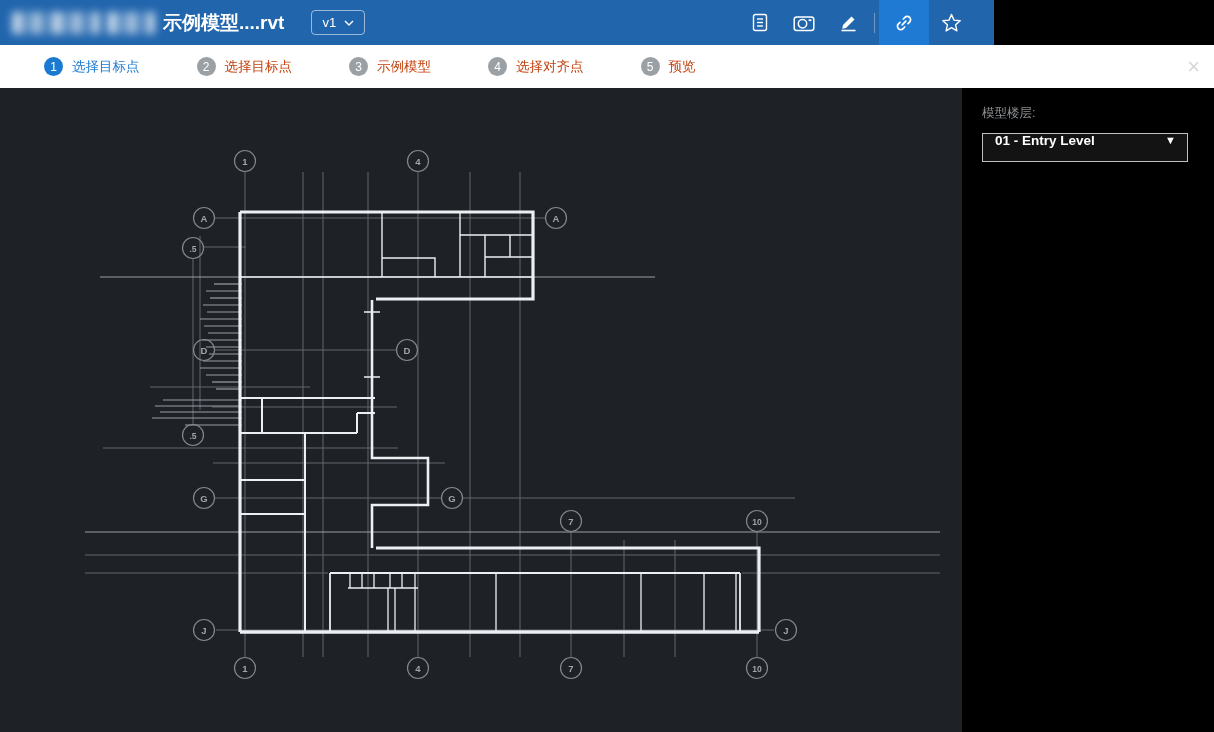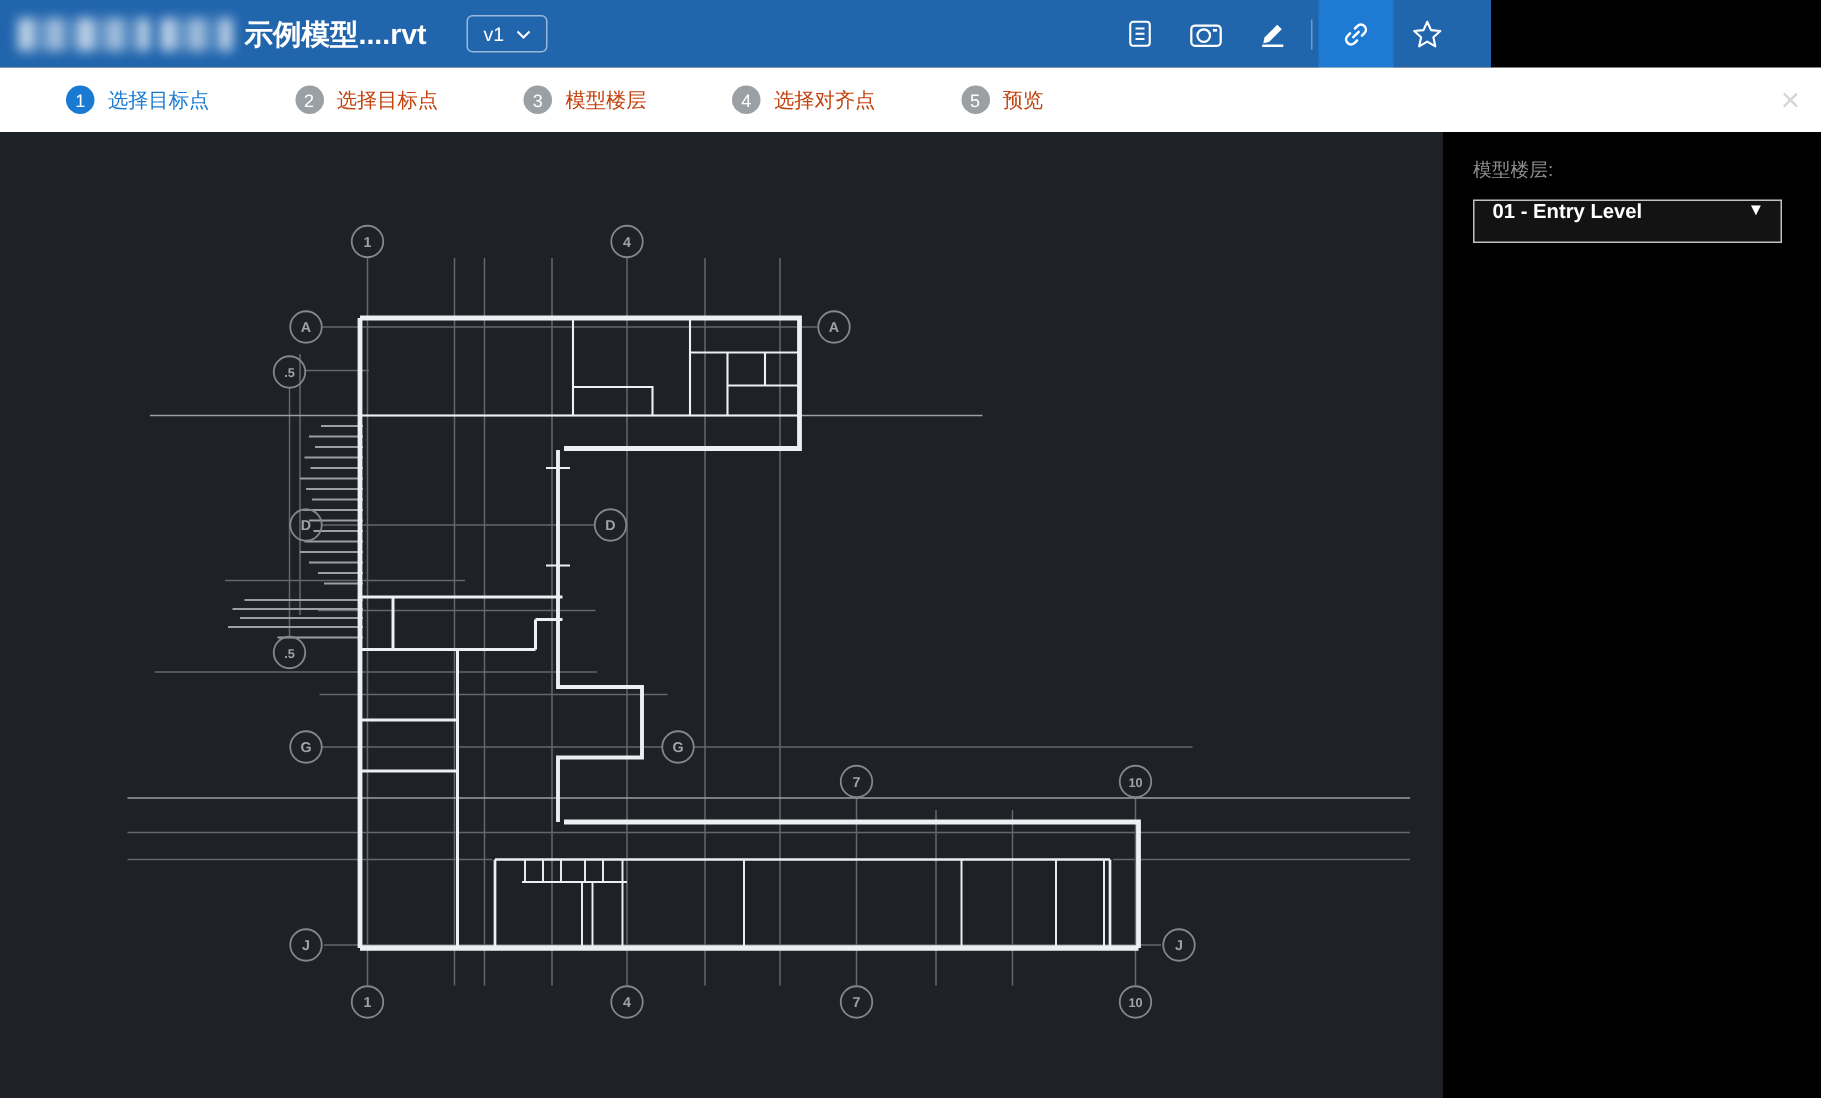--- a/index.html
+++ b/index.html
@@ -115,21 +115,21 @@
     <div class="step active">
       <span class="dot">1</span>
       <span class="lbl">选择目标点</span>
     </div>
     <div class="step">
       <span class="dot">2</span>
       <span class="lbl">选择目标点</span>
     </div>
     <div class="step">
       <span class="dot">3</span>
-      <span class="lbl">模型楼层</span>
+      <span class="lbl">示例模型</span>
     </div>
     <div class="step">
       <span class="dot">4</span>
       <span class="lbl">选择对齐点</span>
     </div>
     <div class="step">
       <span class="dot">5</span>
       <span class="lbl">预览</span>
     </div>
     <button class="close-x">×</button>

